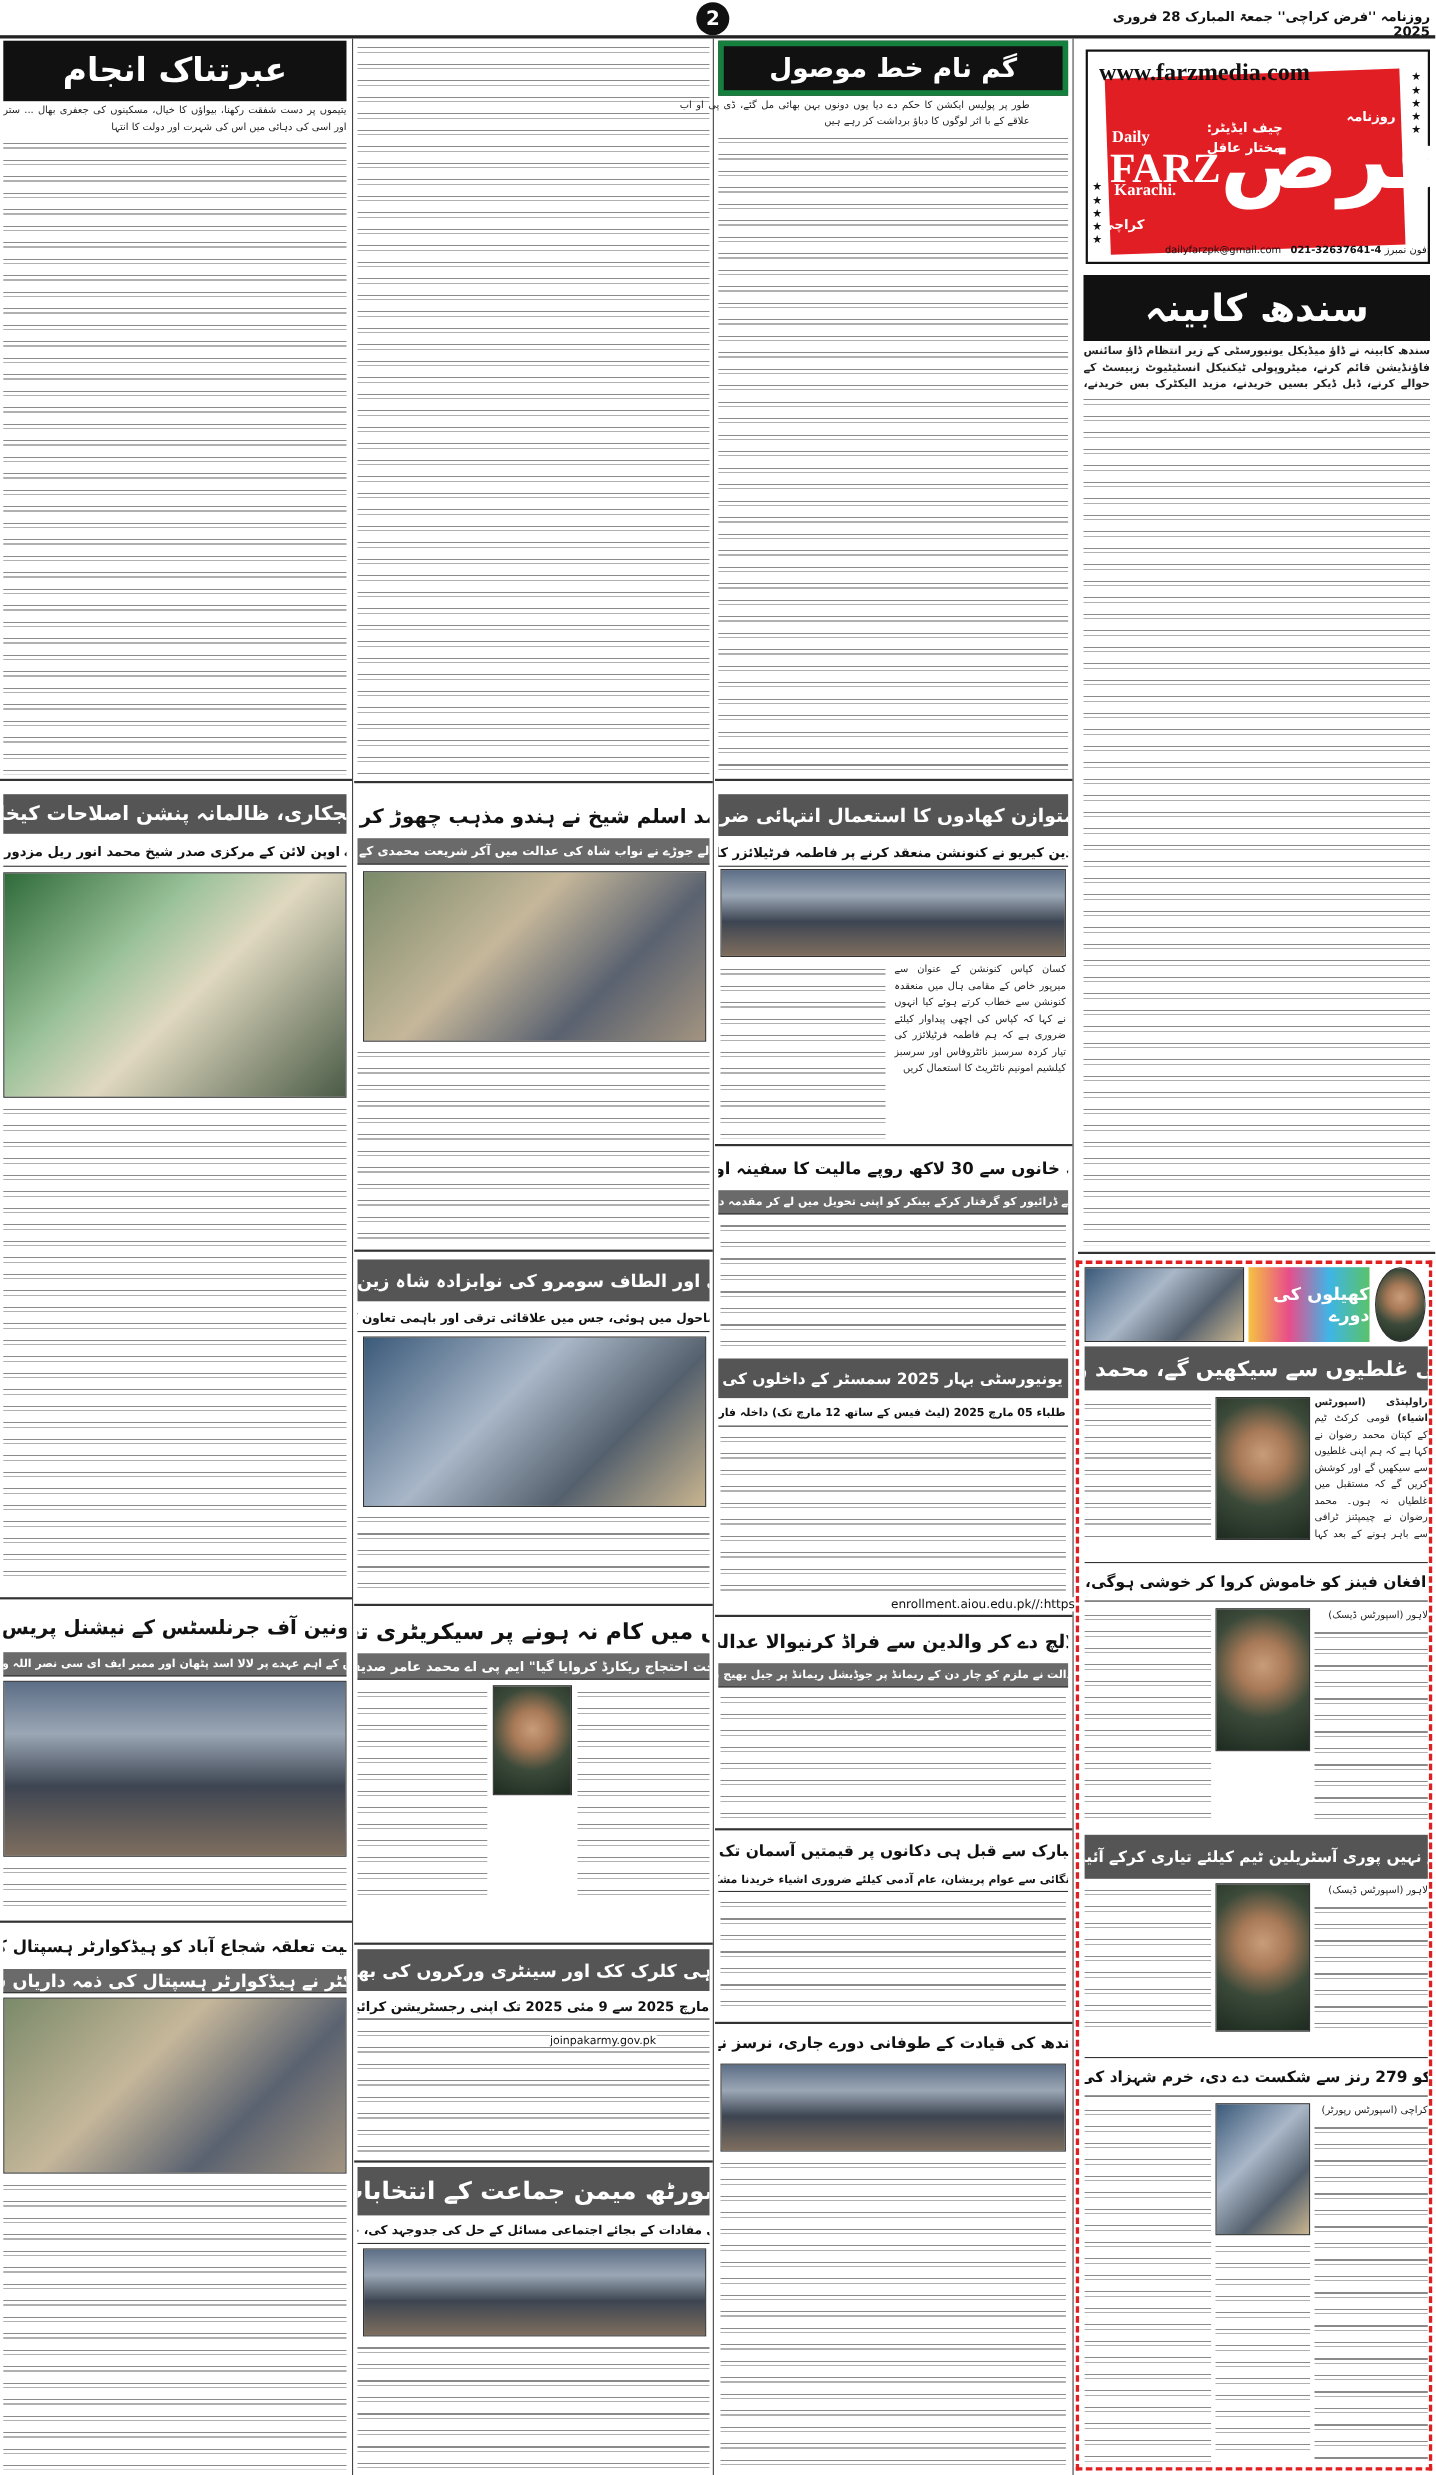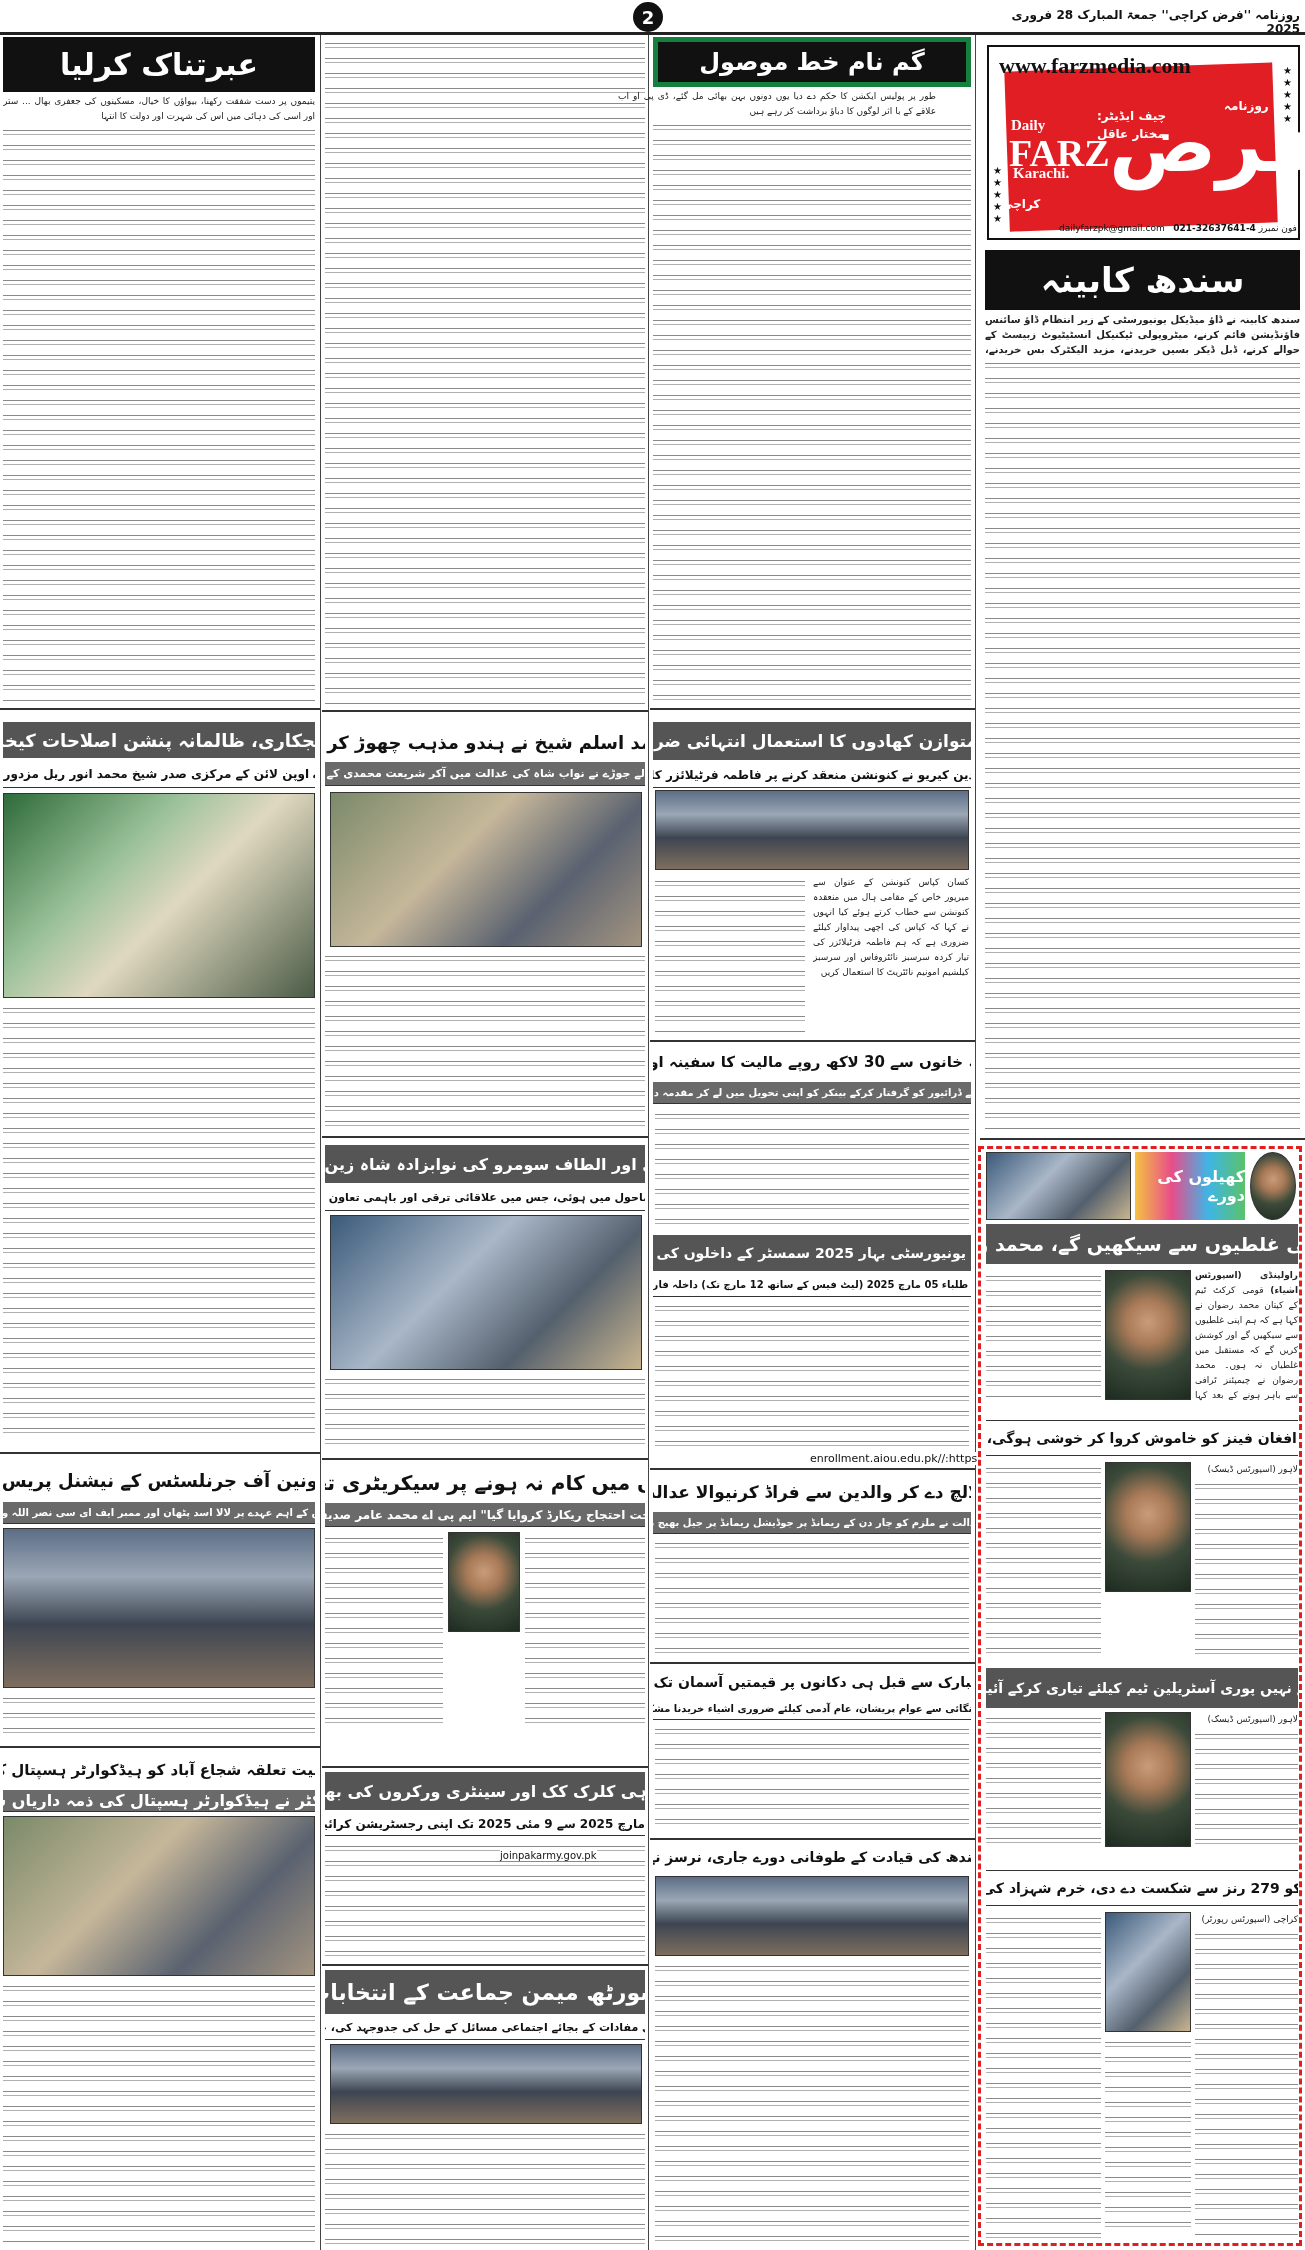--- a/index.html
+++ b/index.html
@@ -65,21 +65,21 @@
   </div>
   <div class="stars" style="right:6px;top:18px">★<br>★<br>★<br>★<br>★</div>
   <div class="stars" style="left:4px;top:118px">★<br>★<br>★<br>★<br>★</div>
 </div>
 
 <div class="abs blackhead" style="left:985px;top:250px;width:315px;height:60px;font-size:34px">سندھ کابینہ</div>
 <div class="abs body-text" style="left:985px;top:312px;width:315px;height:45px;font-weight:bold;font-size:10px">سندھ کابینہ نے ڈاؤ میڈیکل یونیورسٹی کے زیر انتظام ڈاؤ سائنس فاؤنڈیشن قائم کرنے، میٹروپولی ٹیکنیکل انسٹیٹیوٹ زبیسٹ کے حوالے کرنے، ڈبل ڈیکر بسیں خریدنے، مزید الیکٹرک بس خریدنے، اینٹی نارکوٹکس کے ریکارڈ کو آٹومیڈ کرنے...</div>
 <div class="abs lines" style="left:985px;top:357px;width:315px;height:775px"></div>
 <div class="abs hrule" style="left:980px;top:1138px;width:325px"></div>
 
-<div class="abs blackhead" style="left:3px;top:37px;width:312px;height:55px;font-size:30px">عبرتناک کرلیا</div>
+<div class="abs blackhead" style="left:3px;top:37px;width:312px;height:55px;font-size:30px">عبرتناک انجام</div>
 <div class="abs body-text" style="left:3px;top:94px;width:312px;height:30px">یتیموں پر دست شفقت رکھنا، بیواؤں کا خیال، مسکینوں کی جعفری بھال ... ستر اور اسی کی دہائی میں اس کی شہرت اور دولت کا انتہا</div>
 <div class="abs lines" style="left:3px;top:124px;width:312px;height:580px"></div>
 <div class="abs hrule" style="left:0;top:708px;width:320px"></div>
 
 <div class="abs lines" style="left:325px;top:37px;width:320px;height:670px"></div>
 <div class="abs hrule" style="left:322px;top:710px;width:326px"></div>
 
 <div class="abs blackhead" style="left:653px;top:37px;width:318px;height:50px;font-size:24px;border:5px solid #15803d">گم نام خط موصول</div>
 <div class="abs body-text" style="left:618px;top:89px;width:318px;height:30px">طور پر پولیس ایکشن کا حکم دے دیا یوں دونوں بہن بھائی مل گئے، ڈی پی او اب علاقے کے با اثر لوگوں کا دباؤ برداشت کر رہے ہیں</div>
 <div class="abs lines" style="left:653px;top:119px;width:318px;height:585px"></div>

